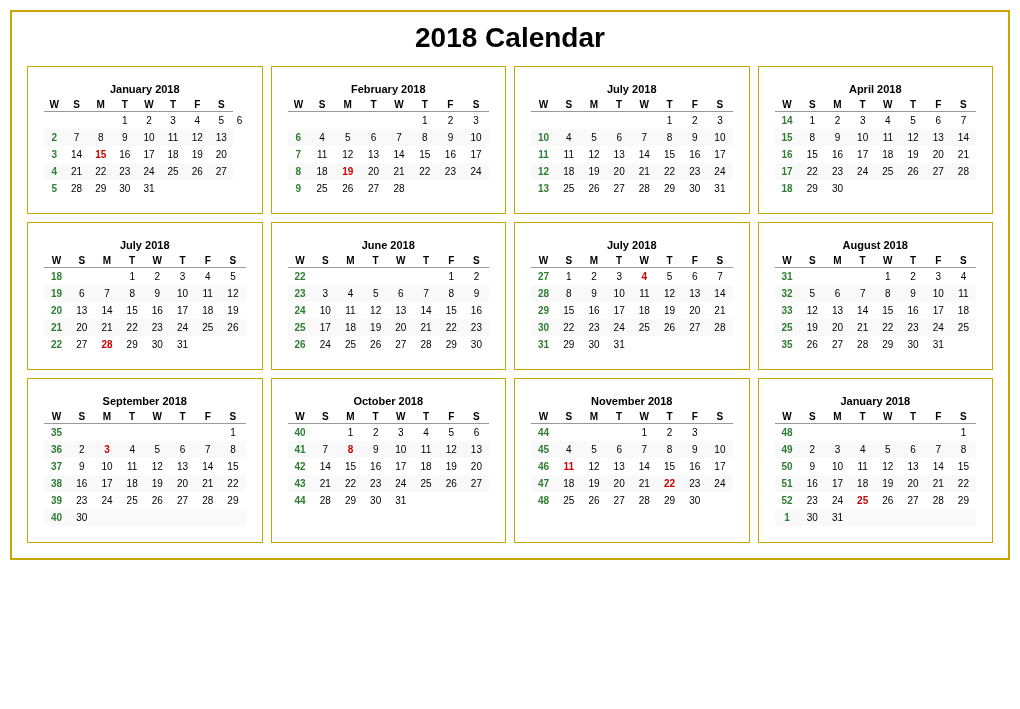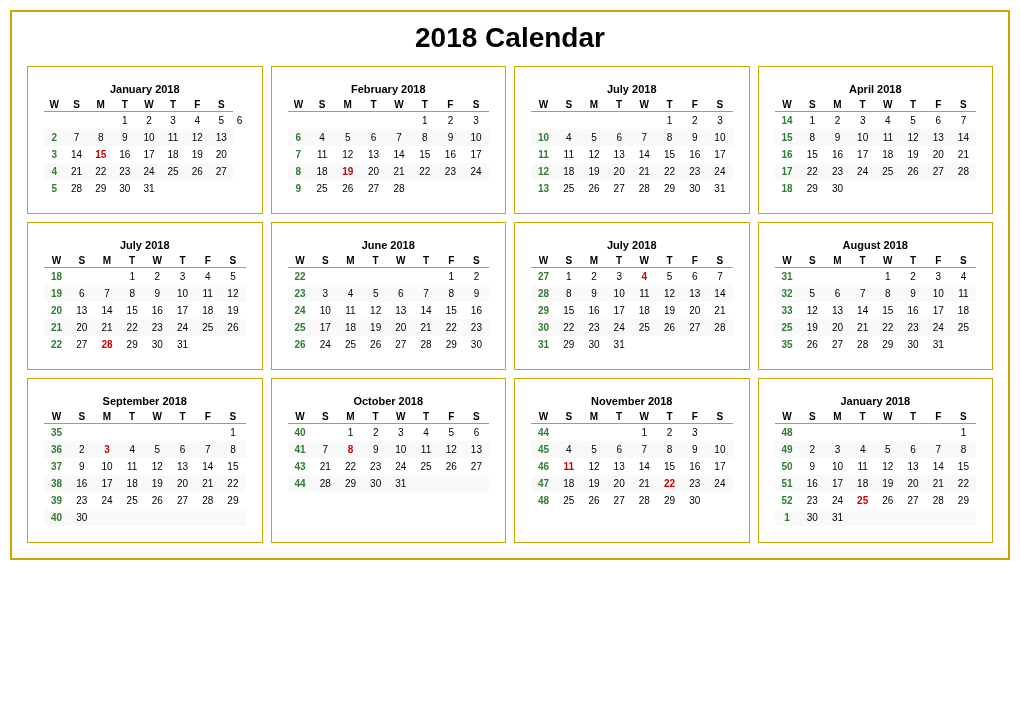--- a/index.html
+++ b/index.html
@@ -745,20 +745,30 @@
               <td class="week-num">41</td>
               <td>7</td>
               <td class="red">8</td>
               <td>9</td>
               <td>10</td>
               <td>11</td>
               <td>12</td>
               <td>13</td>
             </tr>
             <tr>
+              <td class="week-num">42</td>
+              <td>14</td>
+              <td>15</td>
+              <td>16</td>
+              <td>17</td>
+              <td>18</td>
+              <td>19</td>
+              <td>20</td>
+            </tr>
+            <tr>
               <td class="week-num">43</td>
               <td>21</td>
               <td>22</td>
               <td>23</td>
               <td>24</td>
               <td>25</td>
               <td>26</td>
               <td>27</td>
             </tr>
             <tr>

